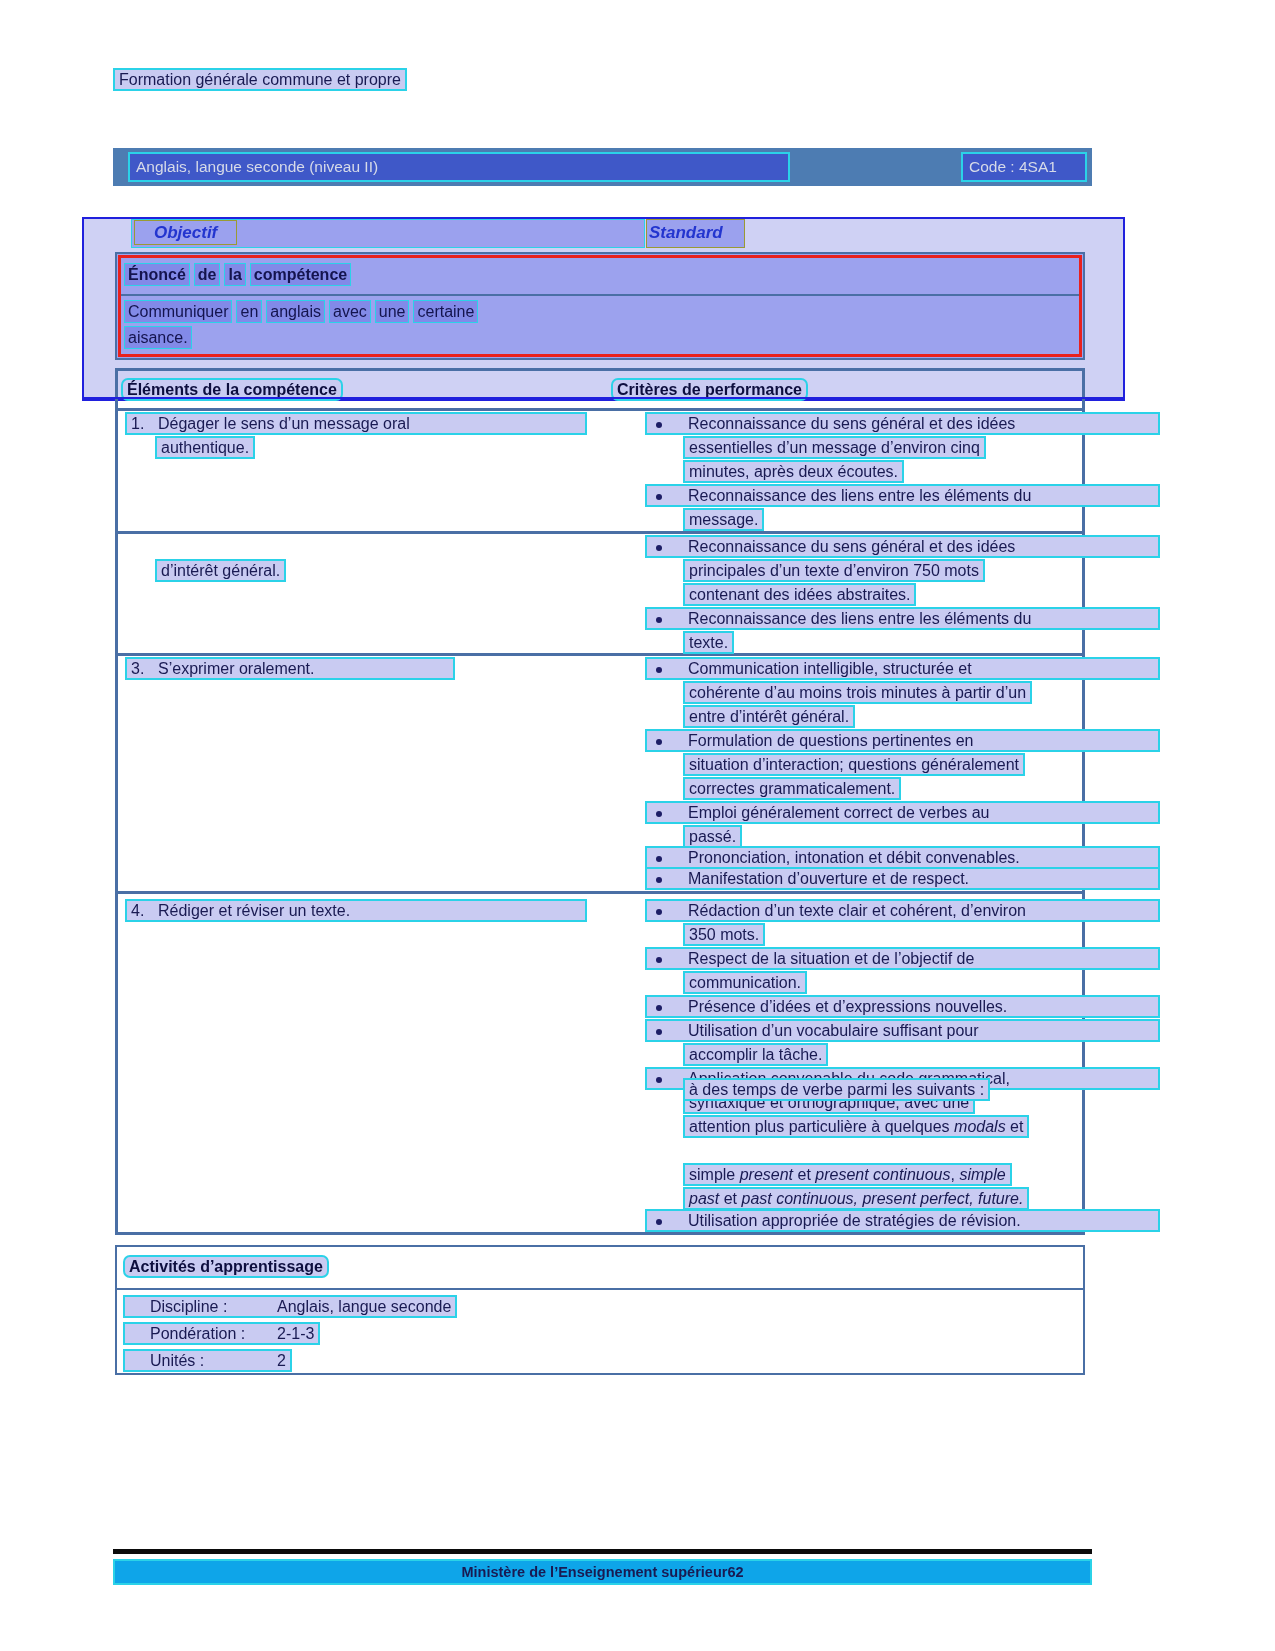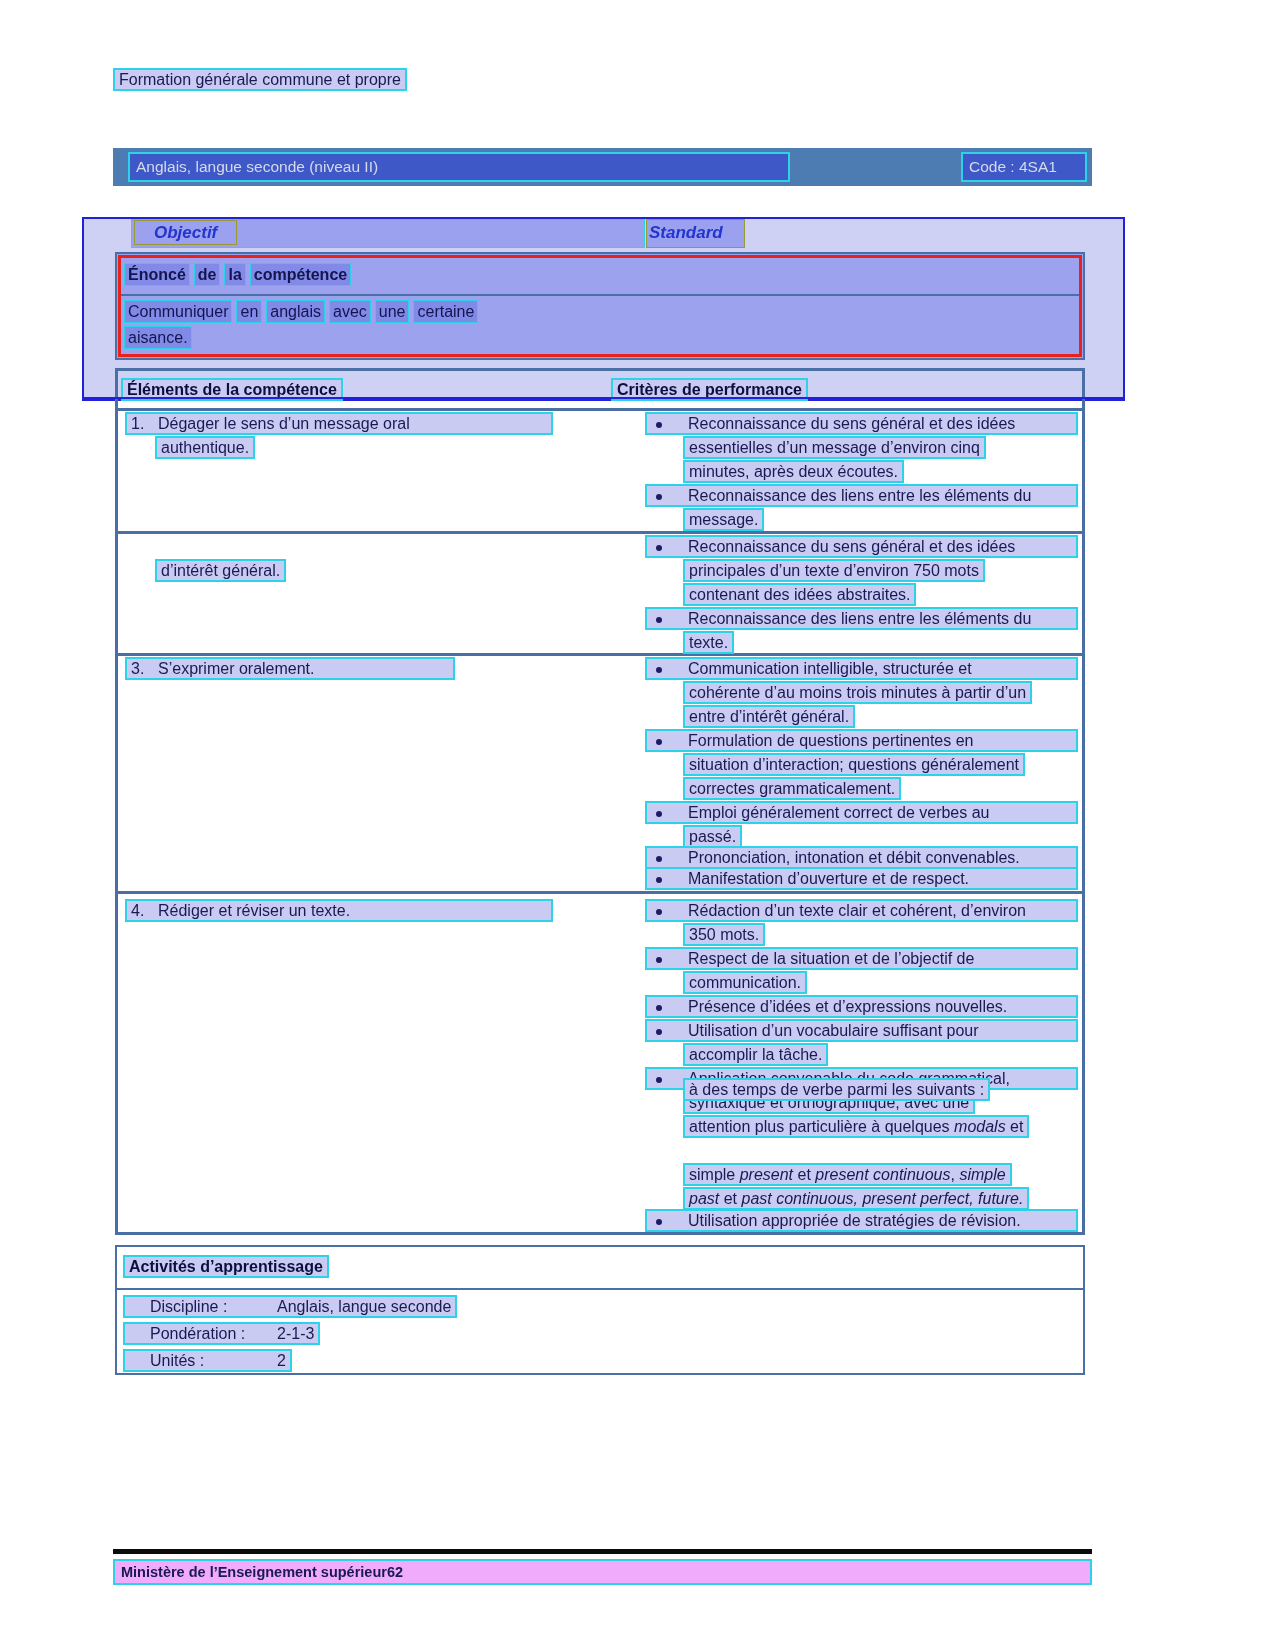--- a/index.html
+++ b/index.html
@@ -33,39 +33,39 @@
                border:2px solid #4a6fa5;background:#9ca2ee;z-index:2;}
   .enonce-red{position:absolute;inset:1px;border:3px solid #e8211d;}
   .enonce-divider{position:absolute;left:0;right:0;top:36px;height:2px;background:#4a6fa5;}
   .word-row{position:absolute;left:3px;white-space:nowrap;}
   .wbox{display:inline-block;background:#828ae8;border:1px solid #2bd2e8;color:#14144e;
         font-size:16px;line-height:19px;padding:1px 3px;margin-right:4px;}
   
   .table-frame{position:absolute;left:115px;top:368px;width:970px;height:867px;box-sizing:border-box;
                border:3px solid #4a6fa5;z-index:2;background:transparent;}
   .tdiv{position:absolute;left:0;right:0;height:3px;background:#4a6fa5;}
-  .th{font-weight:bold;color:#0d0e3e;}
-  .lb1{left:125px;width:428px;}
+  .th{font-weight:bold;color:#0d0e3e;border-radius:7px;}
+  .lb1{left:125px;width:462px;}
   .lb1.narrow{width:330px;}
   .lbc{left:155px;}
   .num{display:inline-block;width:27px;}
-  .bl{left:645px;width:433px;padding:0;}
+  .bl{left:645px;width:515px;padding:0;}
   .dot{position:absolute;left:9px;top:8px;width:6px;height:6px;border-radius:50%;background:#1d1d66;}
   .btxt{margin-left:41px;}
   .cl{left:683px;}
   .hl em{font-style:italic;}
   
   .activities-box{position:absolute;left:115px;top:1245px;width:970px;height:130px;box-sizing:border-box;
                   border:2px solid #4a6fa5;z-index:2;background:#ffffff;}
   .act-divider{position:absolute;left:0;right:0;top:41px;height:2px;background:#4a6fa5;}
   .flabel{display:inline-block;width:127px;margin-left:21px;}
   
   .footer-rule{position:absolute;left:113px;top:1549px;width:979px;height:5px;background:#0b0b0b;z-index:2;}
-  .footer-band{left:113px;top:1559px;width:979px;height:26px;display:flex;justify-content:flex-start;
-               background:#f0abfc;font-weight:bold;font-size:14.5px;line-height:22px;padding:0 6px;}
+  .footer-band{left:113px;top:1559px;width:979px;height:26px;display:flex;justify-content:center;
+               background:#0ea5e9;font-weight:bold;font-size:14.5px;line-height:22px;padding:0 6px;}
 </style>
 </head>
 <body>
 
 <div class="page">
 
   <div class="hl top-header">Formation générale commune et propre</div>
 
   <div class="title-bar">
     <div class="bar-band bar-title">Anglais, langue seconde (niveau II)</div>

